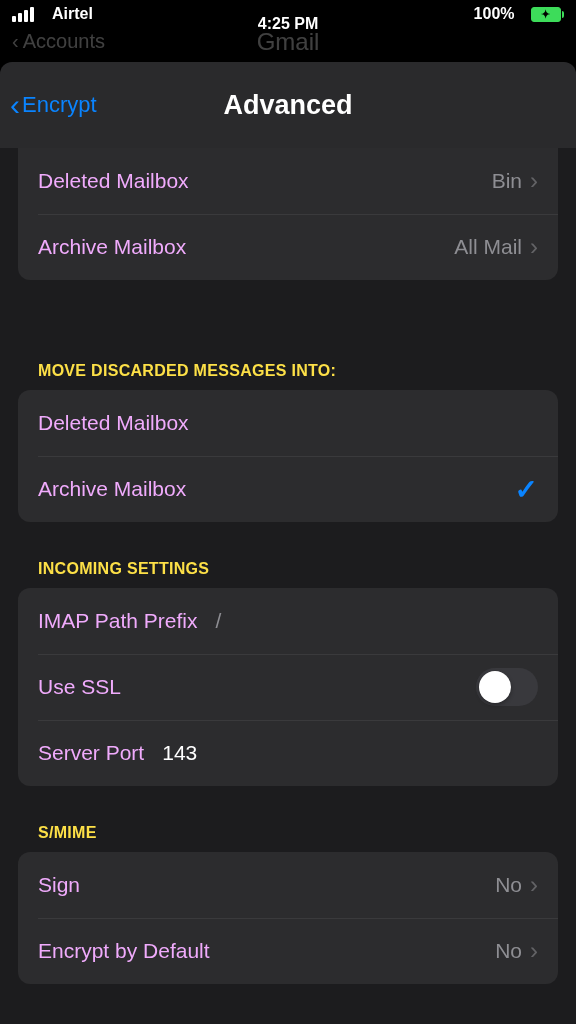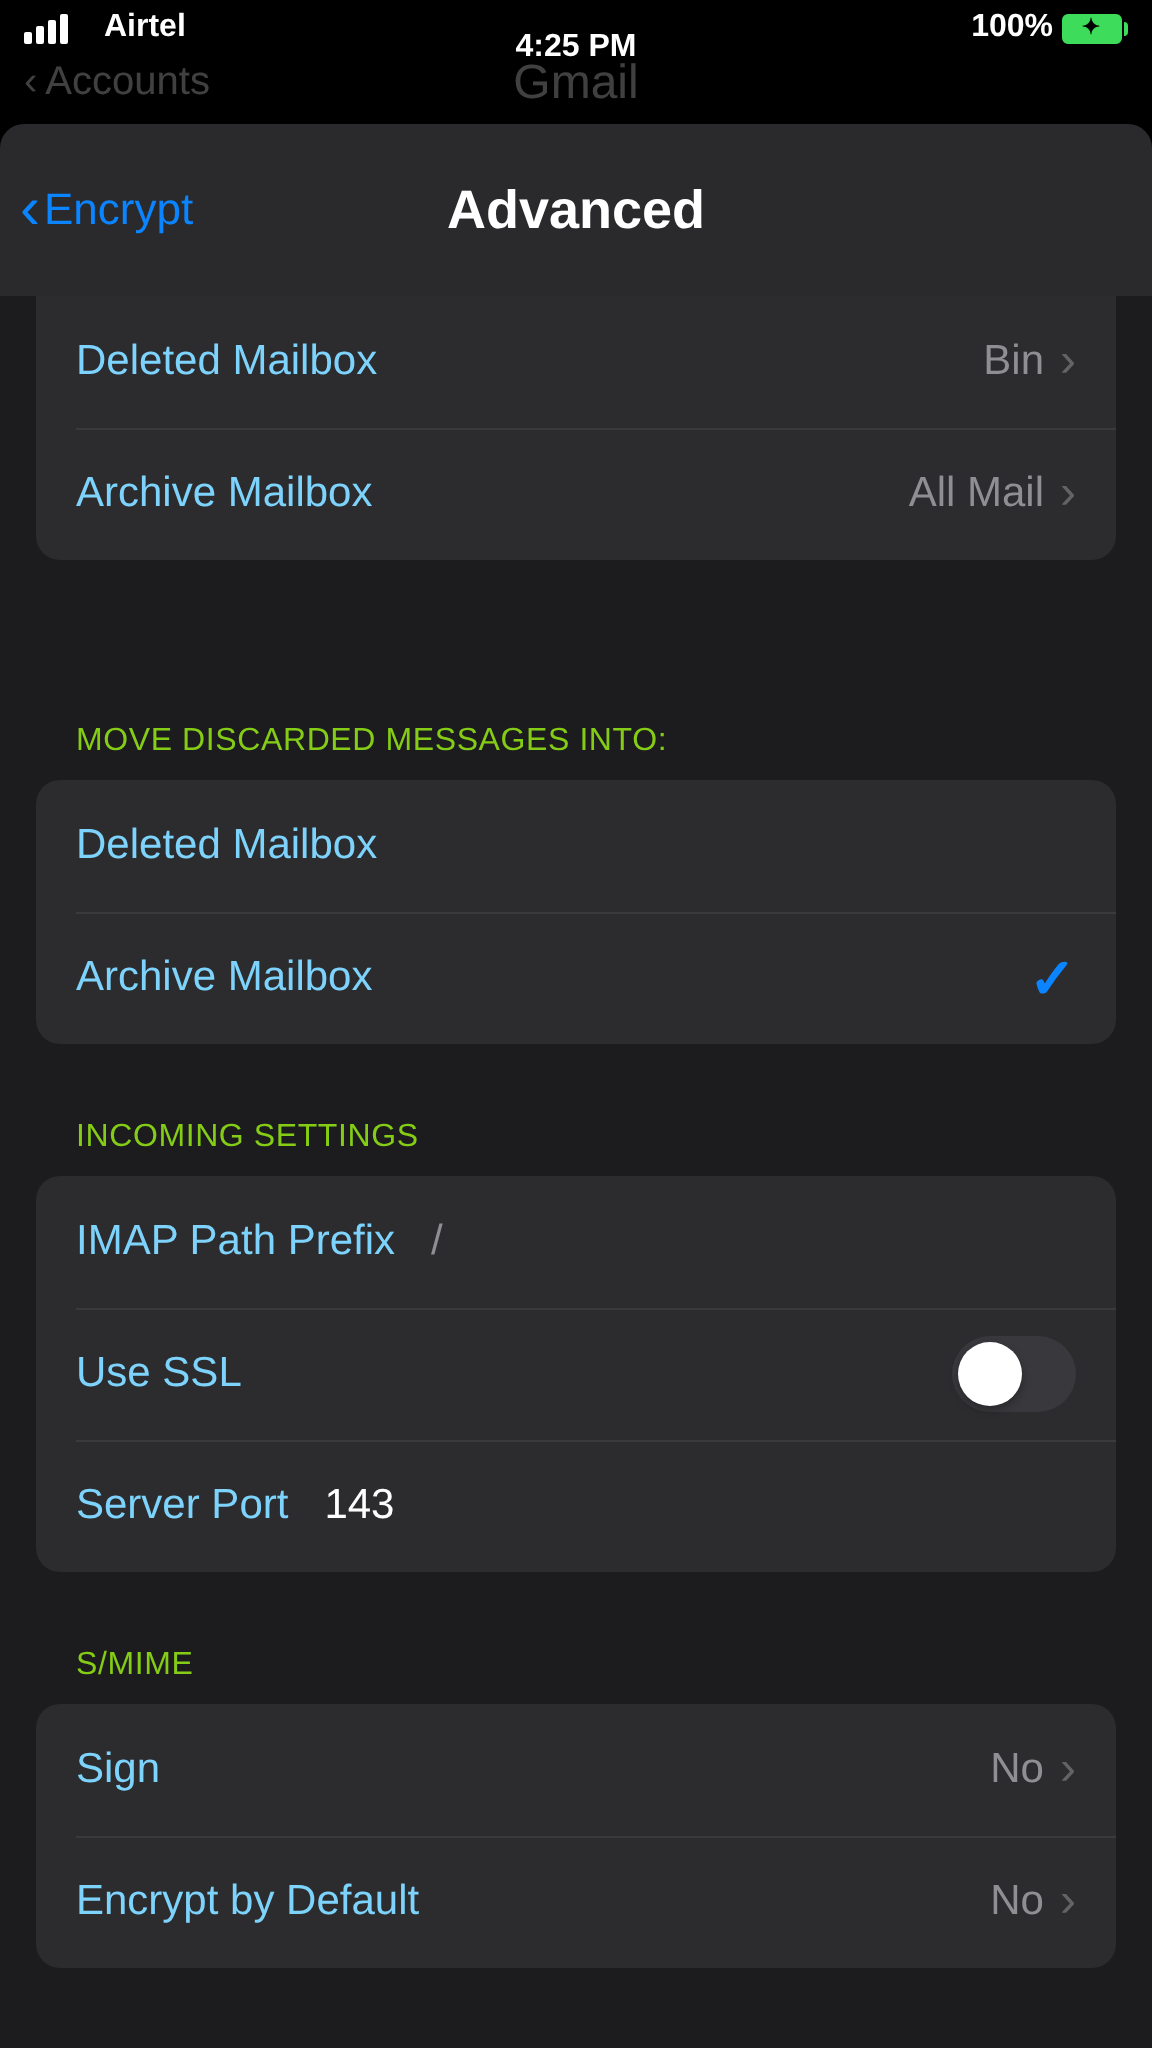--- a/index.html
+++ b/index.html
@@ -3,21 +3,21 @@
 <meta charset="utf-8">
 <style>
 * { margin: 0; padding: 0; box-sizing: border-box; font-family: -apple-system, "SF Pro Text", "Helvetica Neue", Arial, sans-serif; -webkit-font-smoothing: antialiased; }
 html, body { width: 576px; height: 1024px; background: #000; color: #fff; overflow: hidden; }
 .screen { width: 576px; height: 1024px; background: #000; position: relative; }
 
 
 .status-bar { height: 28px; display: flex; align-items: center; justify-content: space-between; padding: 0 12px; color: #fff; font-weight: 600; font-size: 16px; }
 .status-left { display: flex; align-items: center; gap: 18px; }
 .status-center { position: absolute; left: 0; right: 0; text-align: center; pointer-events: none; font-weight: 700; margin-top: 20px; }
-.status-right { display: flex; align-items: center; gap: 4px; }
+.status-right { display: flex; align-items: center; gap: 16px; }
 .signal { display: inline-flex; align-items: flex-end; gap: 2px; }
 .signal i { display: inline-block; width: 4px; background: #fff; border-radius: 1px; }
 .signal i:nth-child(1){height:6px}.signal i:nth-child(2){height:9px}.signal i:nth-child(3){height:12px}.signal i:nth-child(4){height:15px}
 .battery { display:inline-flex; align-items:center; }
 .battery .body { width: 30px; height: 15px; border: 1.5px solid #3ddc5a; border-radius: 3px; position: relative; background:#3ddc5a; display:flex;align-items:center;justify-content:center;}
 .battery .cap { width:2.5px; height:7px; background:#3ddc5a; border-radius:0 2px 2px 0; margin-left:1px;}
 .bolt { color:#000; font-size:11px; line-height:1; font-weight:900;}
 
 
 .ghost-header { height: 40px; display:flex; align-items:flex-start; position:relative; opacity:0.25; overflow:hidden;}
@@ -26,26 +26,26 @@
 
 
 .navbar { position:absolute; top:62px; left:0; right:0; height:86px; background:#2a2a2c; border-radius:12px 12px 0 0; display:flex; align-items:center; }
 .nav-back { display:flex; align-items:center; gap:2px; color:#0a84ff; font-size:22px; padding-left:10px; }
 .nav-back .chev { font-size:30px; font-weight:300; line-height:1; }
 .nav-title { position:absolute; left:0; right:0; text-align:center; color:#fff; font-size:27px; font-weight:600; }
 
 
 .content { position:absolute; top:148px; left:0; right:0; bottom:0; background:#1c1c1e; overflow:hidden; }
 
-.section-header { color:#84cc16; font-size:16px; font-weight:400; letter-spacing:0.3px; padding: 0 38px 10px; text-transform:none; }
+.section-header { color:#fde047; font-size:16px; font-weight:700; letter-spacing:0.3px; padding: 0 38px 10px; text-transform:none; }
 .group { background:#2c2c2e; border-radius:12px; margin: 0 18px 38px; overflow:hidden; }
 .group.first { border-radius:0 0 12px 12px; margin-top:0; }
 .cell { min-height:66px; display:flex; align-items:center; padding: 0 20px; position:relative; }
 .cell + .cell::before { content:""; position:absolute; top:0; left:20px; right:0; height:1px; background:#3a3a3c; }
-.cell .label { flex:1; color:#7dd3fc; font-size:21px; }
+.cell .label { flex:1; color:#f0abfc; font-size:21px; }
 .cell .value { color:#8e8e93; font-size:21px; margin-right:8px; }
 .cell .value.white { color:#fff; }
 .cell .chevron { color:#636366; font-size:24px; font-weight:300; }
 .check { color:#0a84ff; font-size:28px; font-weight:700; }
 
 
 .switch { width:62px; height:38px; border-radius:19px; background:#39393d; position:relative; }
 .switch .knob { position:absolute; top:3px; left:3px; width:32px; height:32px; border-radius:50%; background:#fff; box-shadow:0 2px 4px rgba(0,0,0,0.3); }
 .section-spacer-before { height: 44px; }
 

